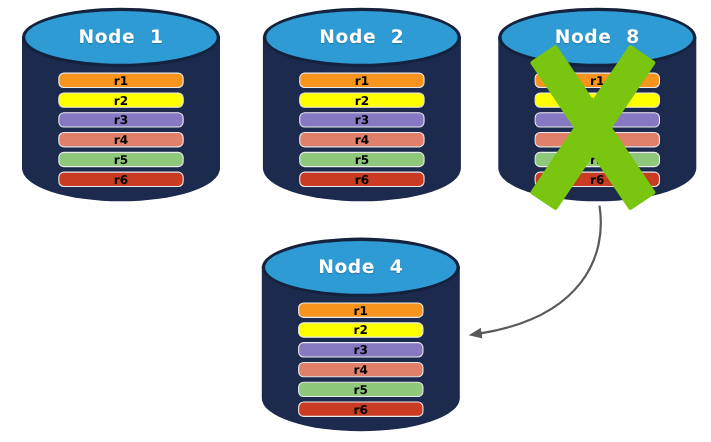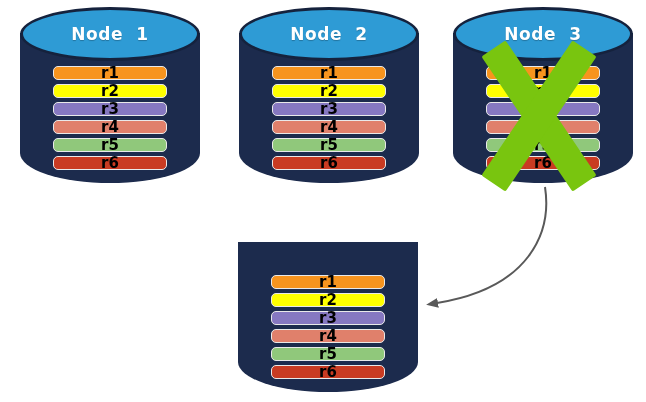--- a/index.html
+++ b/index.html
@@ -31,21 +31,21 @@
     text-shadow: 0 1px 1px rgba(0,0,0,0.25);
   }
 
   .bars {
     position:absolute; left:33px; top:60px; width:114px;
     display:flex; flex-direction:column; gap:4px; z-index:3;
   }
   .bar {
     height:14px; border-radius:5px; border:1px solid #e9e9e9;
     display:flex; align-items:center; justify-content:center;
-    font-size:15px; font-weight:bold; color:#000; line-height:1;
+    font-size:11px; font-weight:bold; color:#000; line-height:1;
   }
 
   .cross { position:absolute; left:40px; top:42px; width:92px; height:135px; z-index:5; }
   .cross-arm {
     position:absolute; left:50%; top:50%;
     width:163px; height:29px; border-radius:2px;
   }
   .arm-a { transform:translate(-50%,-50%) rotate(56deg); }
   .arm-b { transform:translate(-50%,-50%) rotate(-56deg); }
 
@@ -86,38 +86,41 @@
       <div class="bar" style="background-color: rgb(134, 120, 193);">r3</div>
       <div class="bar" style="background-color: rgb(224, 128, 107);">r4</div>
       <div class="bar" style="background-color: rgb(144, 200, 123);">r5</div>
       <div class="bar" style="background-color: rgb(201, 59, 34);">r6</div>
     </div>
   </div>
 
   <div class="node n3">
     <div class="cyl-body" style="background-color: rgb(28, 43, 77);"></div>
     <div class="cyl-top" style="background-color: rgb(46, 155, 213);">
-      <span class="node-title">Node 3</span>
+      <span class="node-title">Node 8</span>
     </div>
     <div class="bars">
       <div class="bar" style="background-color: rgb(247, 148, 30);">r1</div>
       <div class="bar" style="background-color: rgb(255, 255, 0);">r2</div>
       <div class="bar" style="background-color: rgb(134, 120, 193);">r3</div>
       <div class="bar" style="background-color: rgb(224, 128, 107);">r4</div>
       <div class="bar" style="background-color: rgb(144, 200, 123);">r5</div>
       <div class="bar" style="background-color: rgb(201, 59, 34);">r6</div>
     </div>
     <div class="cross">
       <div class="cross-arm arm-a" style="background-color: rgb(121, 197, 15);"></div>
       <div class="cross-arm arm-b" style="background-color: rgb(121, 197, 15);"></div>
     </div>
   </div>
 
   <div class="node n4">
     <div class="cyl-body" style="background-color: rgb(28, 43, 77);"></div>
+    <div class="cyl-top" style="background-color: rgb(46, 155, 213);">
+      <span class="node-title">Node 4</span>
+    </div>
     <div class="bars">
       <div class="bar" style="background-color: rgb(247, 148, 30);">r1</div>
       <div class="bar" style="background-color: rgb(255, 255, 0);">r2</div>
       <div class="bar" style="background-color: rgb(134, 120, 193);">r3</div>
       <div class="bar" style="background-color: rgb(224, 128, 107);">r4</div>
       <div class="bar" style="background-color: rgb(144, 200, 123);">r5</div>
       <div class="bar" style="background-color: rgb(201, 59, 34);">r6</div>
     </div>
   </div>
 

